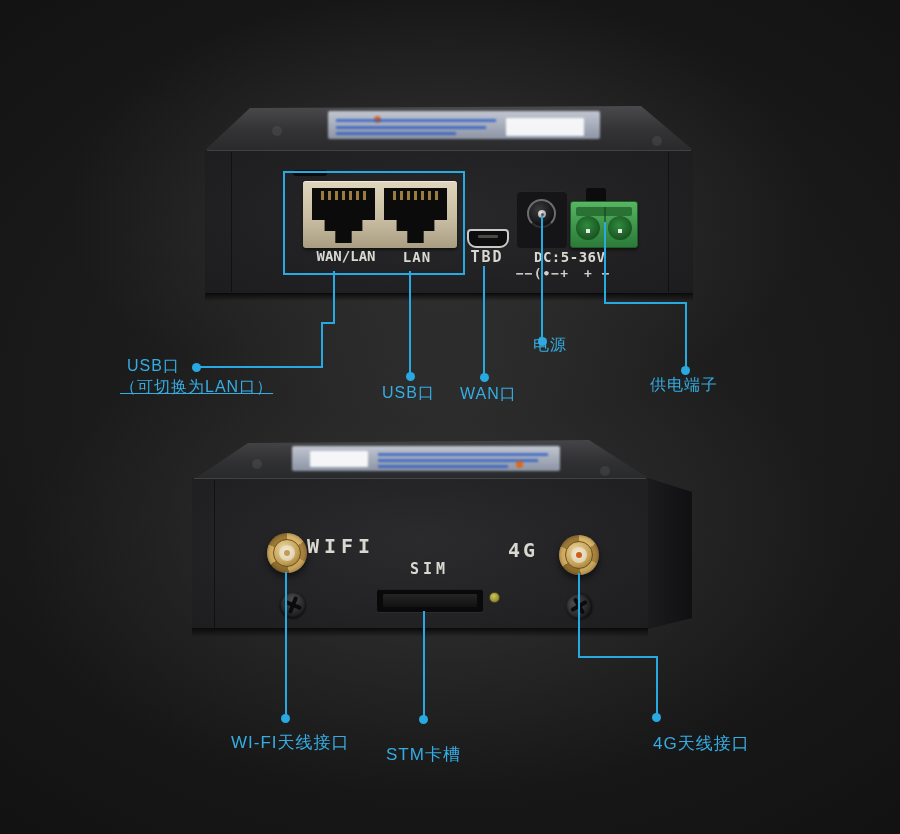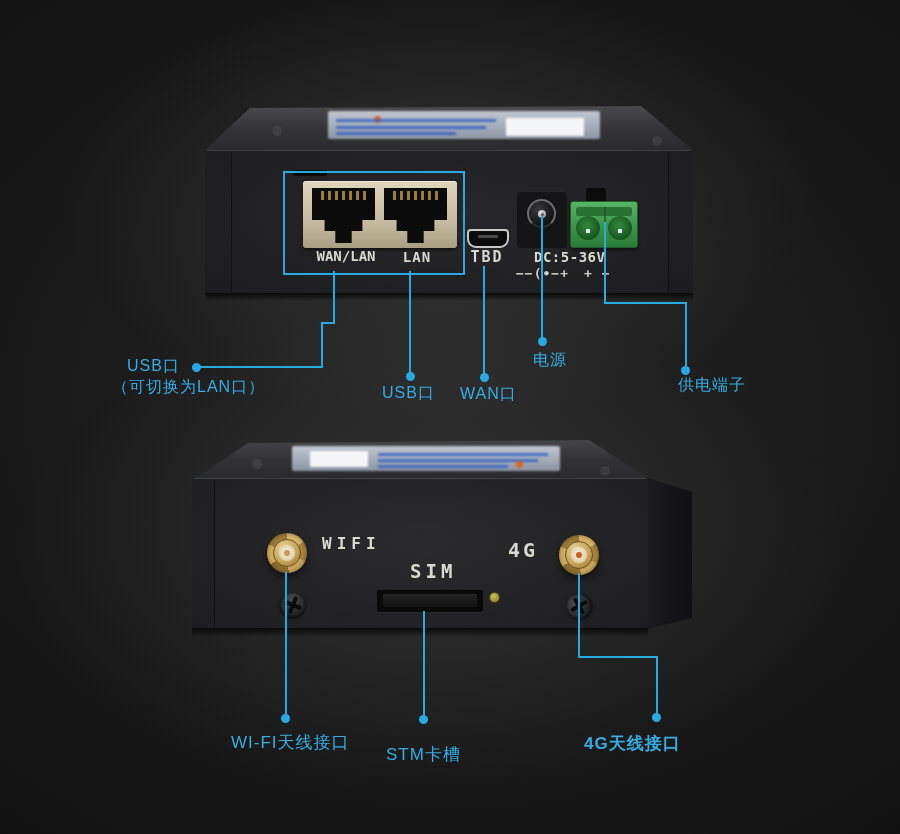--- a/index.html
+++ b/index.html
@@ -164,25 +164,25 @@
 
   <div class="seg" style="left:541px;top:216px;width:2px;height:126px;"></div>
   <div class="dot" style="left:538px;top:337px;"></div>
 
   <div class="seg" style="left:604px;top:222px;width:2px;height:82px;"></div>
   <div class="seg" style="left:604px;top:302px;width:83px;height:2px;"></div>
   <div class="seg" style="left:685px;top:302px;width:2px;height:68px;"></div>
   <div class="dot" style="left:681px;top:366px;"></div>
 
   <div class="clabel" style="left:127px;top:357px;">USB口</div>
-  <div class="clabel" style="left:112px;top:378px;">（可切换为LAN口）</div>
+  <div class="clabel" style="left:120px;top:378px;text-decoration:underline;">（可切换为LAN口）</div>
   <div class="clabel" style="left:382px;top:384px;">USB口</div>
   <div class="clabel" style="left:460px;top:385px;">WAN口</div>
-  <div class="clabel" style="left:533px;top:351px;">电源</div>
-  <div class="clabel" style="left:678px;top:376px;">供电端子</div>
+  <div class="clabel" style="left:533px;top:336px;">电源</div>
+  <div class="clabel" style="left:650px;top:376px;">供电端子</div>
 
   <div class="abs topface2"></div>
   <div class="sticker" style="left:292px;top:446px;width:268px;height:25px;">
     <span class="whiteblock" style="left:18px;top:5px;width:58px;height:16px;"></span>
     <span class="bluebar" style="left:86px;top:7px;width:170px;"></span>
     <span class="bluebar" style="left:86px;top:13px;width:160px;"></span>
     <span class="bluebar" style="left:86px;top:19px;width:130px;"></span>
     <span class="orangedot" style="left:224px;top:15px;"></span>
   </div>
   <div class="abs front2"></div>
@@ -196,23 +196,23 @@
   <div class="sma" style="left:267px;top:533px;">
     <div class="barrel"></div>
     <div class="face"></div>
     <div class="pin" style="background:#c49a58;"></div>
   </div>
   <div class="sma" style="left:559px;top:535px;">
     <div class="barrel"></div>
     <div class="face"></div>
     <div class="pin" style="background:#cc5f1f;"></div>
   </div>
-  <div class="marking" style="left:322px;top:536px;font-size:16px;letter-spacing:5px;">WIFI</div>
+  <div class="marking" style="left:307px;top:536px;font-size:20px;letter-spacing:5px;">WIFI</div>
   <div class="marking" style="left:508px;top:540px;font-size:20px;letter-spacing:3px;">4G</div>
-  <div class="marking" style="left:410px;top:562px;font-size:19px;letter-spacing:4px;">SIM</div>
+  <div class="marking" style="left:410px;top:562px;font-size:15px;letter-spacing:4px;">SIM</div>
   <div class="simslot">
       <div class="inner"></div>
     </div>
   <div class="led"></div>
   <div class="screw" style="left:280px;top:592px;transform:rotate(22deg);">
     <div class="ch"></div>
       <div class="cv"></div>
   </div>
   <div class="screw" style="left:566px;top:593px;transform:rotate(-30deg);">
     <div class="ch"></div>
@@ -223,15 +223,15 @@
   <div class="dot" style="left:281px;top:714px;"></div>
   <div class="seg" style="left:423px;top:611px;width:2px;height:109px;"></div>
   <div class="dot" style="left:419px;top:715px;"></div>
   <div class="seg" style="left:578px;top:573px;width:2px;height:85px;"></div>
   <div class="seg" style="left:578px;top:656px;width:80px;height:2px;"></div>
   <div class="seg" style="left:656px;top:656px;width:2px;height:62px;"></div>
   <div class="dot" style="left:652px;top:713px;"></div>
 
   <div class="clabel big" style="left:231px;top:733px;">WI-FI天线接口</div>
   <div class="clabel big" style="left:386px;top:745px;">STM卡槽</div>
-  <div class="clabel big" style="left:584px;top:734px;font-weight:bold;">4G天线接口</div>
+  <div class="clabel big" style="left:653px;top:734px;">4G天线接口</div>
 
 </div>
 
 </body></html>

